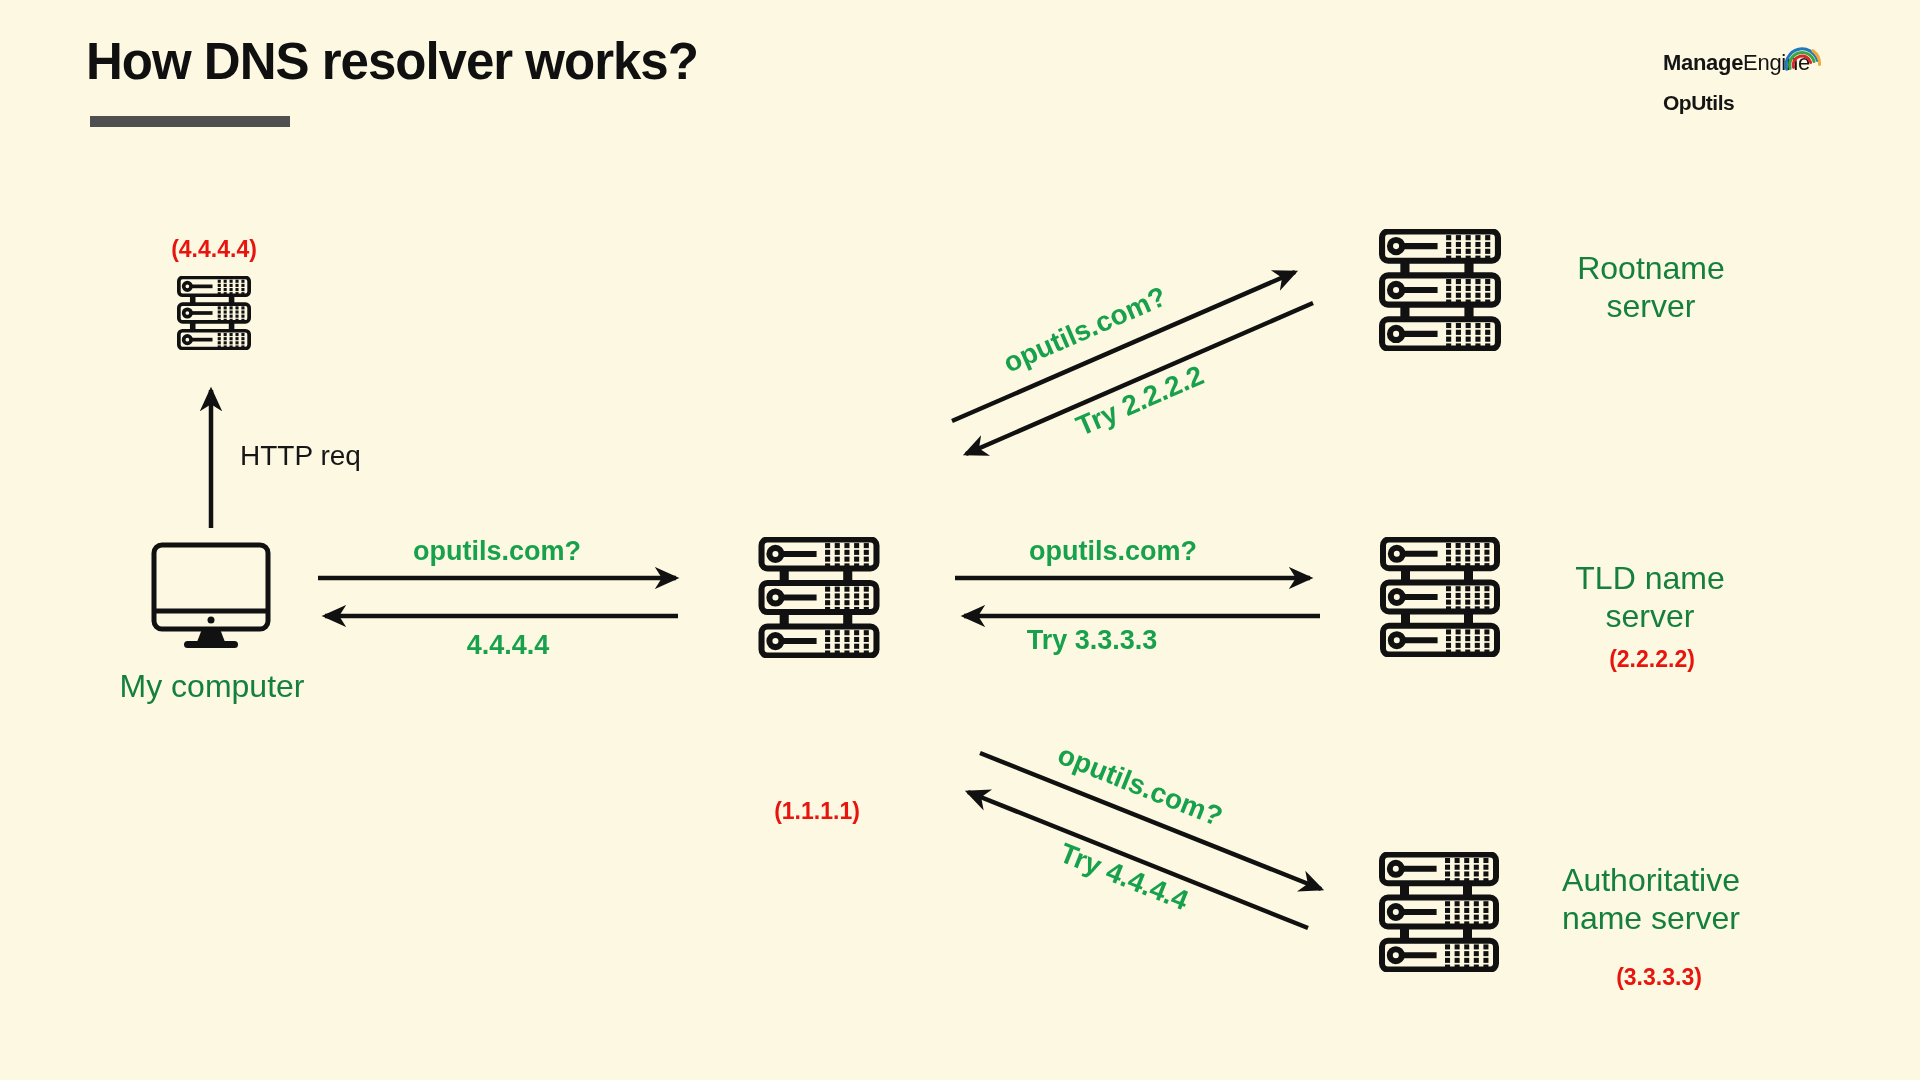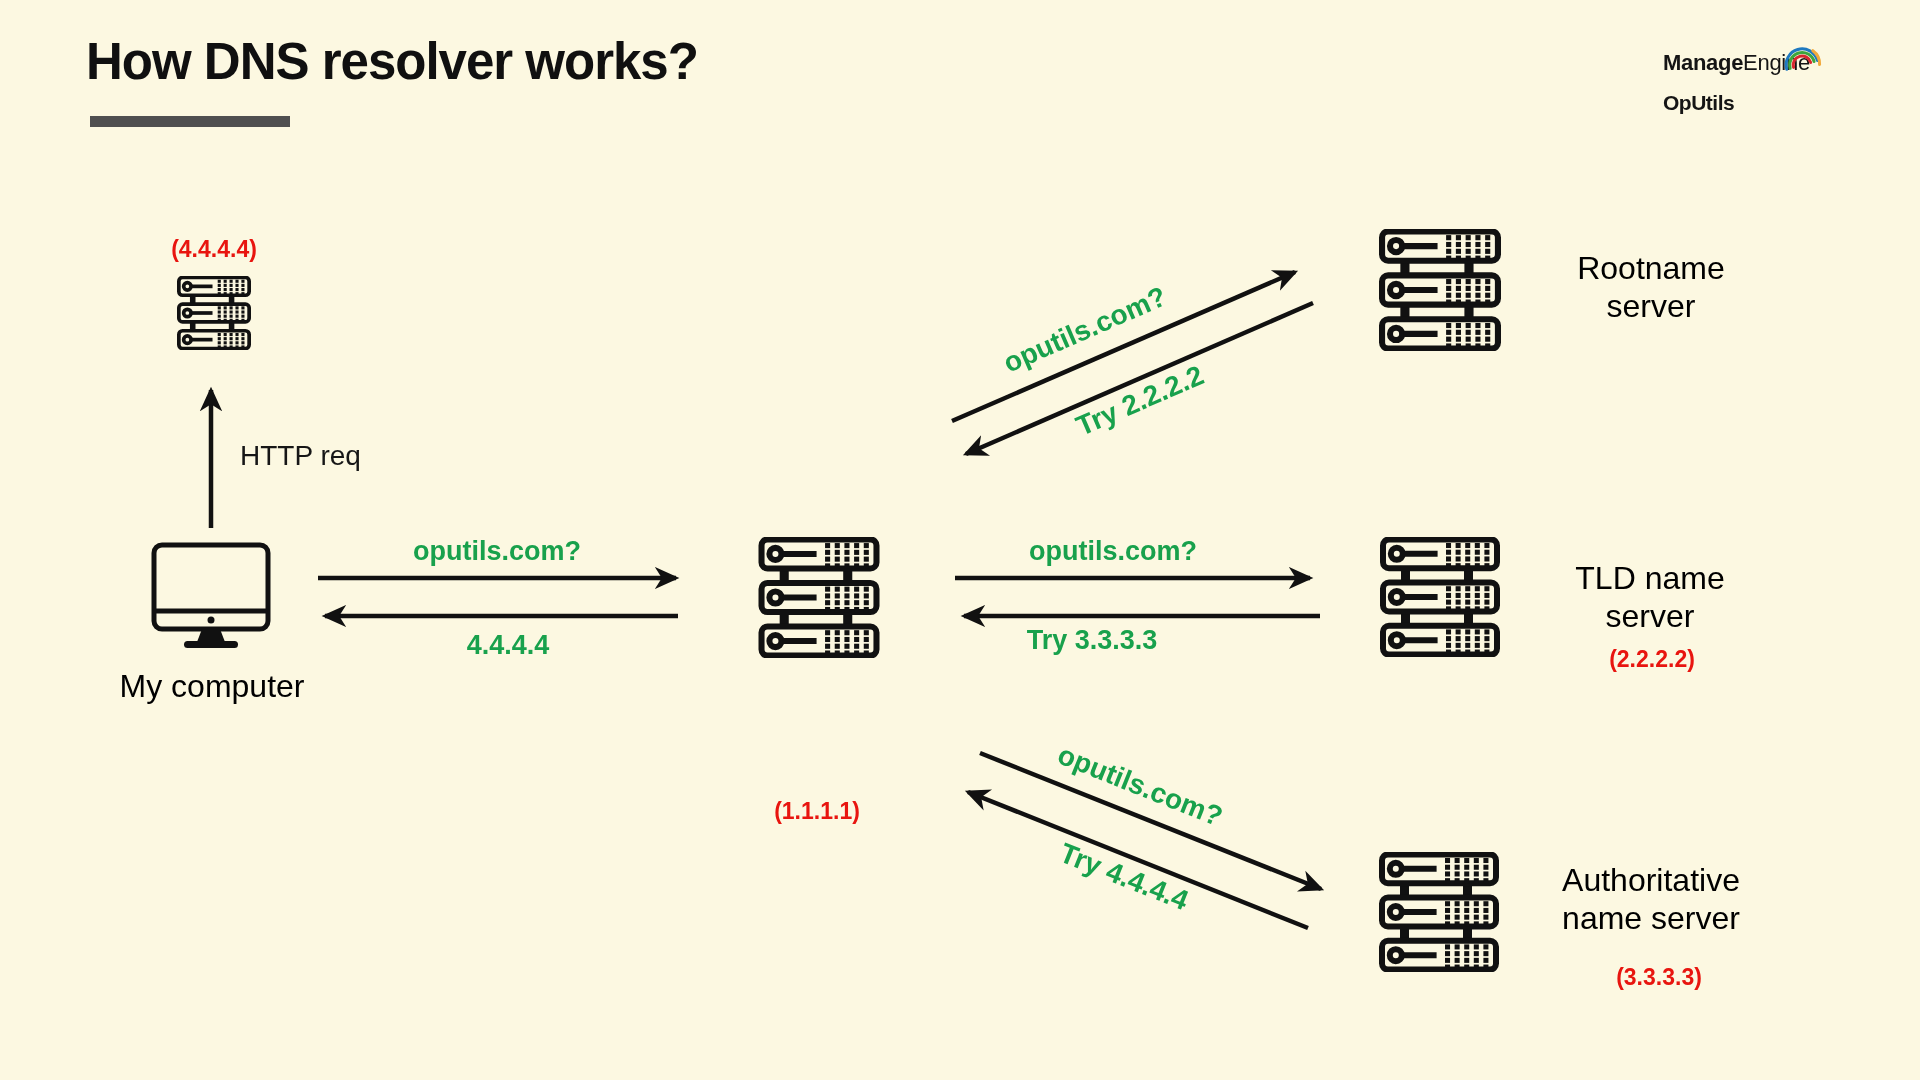--- a/index.html
+++ b/index.html
@@ -15,21 +15,21 @@
   .title{left:86px;top:32px;font-size:51px;font-weight:800;letter-spacing:-1px;color:#101010;}
   .title-underline{position:absolute;left:90px;top:116px;width:200px;height:11px;background:var(--underline,#4f4f4f);}
 
   .logo{position:absolute;left:1663px;top:50px;color:#151515;}
   .logo-top{position:relative;display:inline-block;font-size:22px;letter-spacing:-0.3px;}
   .logo-top .b{font-weight:800;}
   .logo-top .l{font-weight:500;}
   .logo-bottom{font-size:21px;font-weight:800;letter-spacing:-0.5px;margin-top:15px;}
   .swoosh{position:absolute;right:-17px;top:-14px;}
 
-  .node-lbl{font-size:32px;line-height:1.18;color:#000000;}
+  .node-lbl{font-size:32px;line-height:1.18;color:#15803d;}
   .ip-lbl{font-size:23px;}
   .edge-lbl{font-size:27px;}
   .edge-lbl-diag{font-size:28px;}
   .http-lbl{left:240px;top:440px;font-size:28px;color:#161616;text-align:right;}
 
   .pos-web-ip{left:214px;top:236px;}
   .pos-mycomp{left:212px;top:668px;}
   .pos-rec-lbl{left:820px;top:704px;}
   .pos-rec-ip{left:817px;top:798px;}
   .pos-root-lbl{left:1651px;top:250px;}

